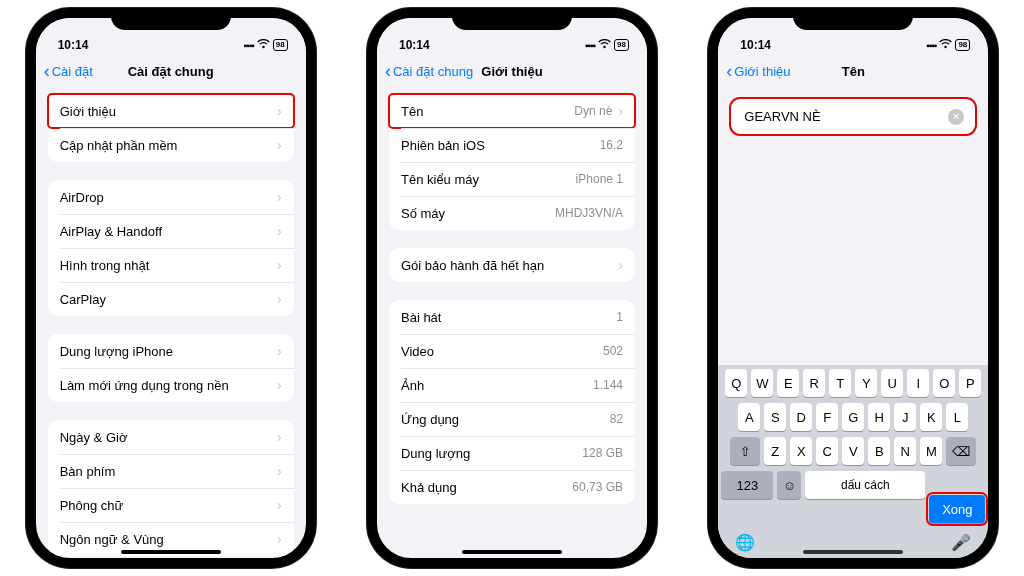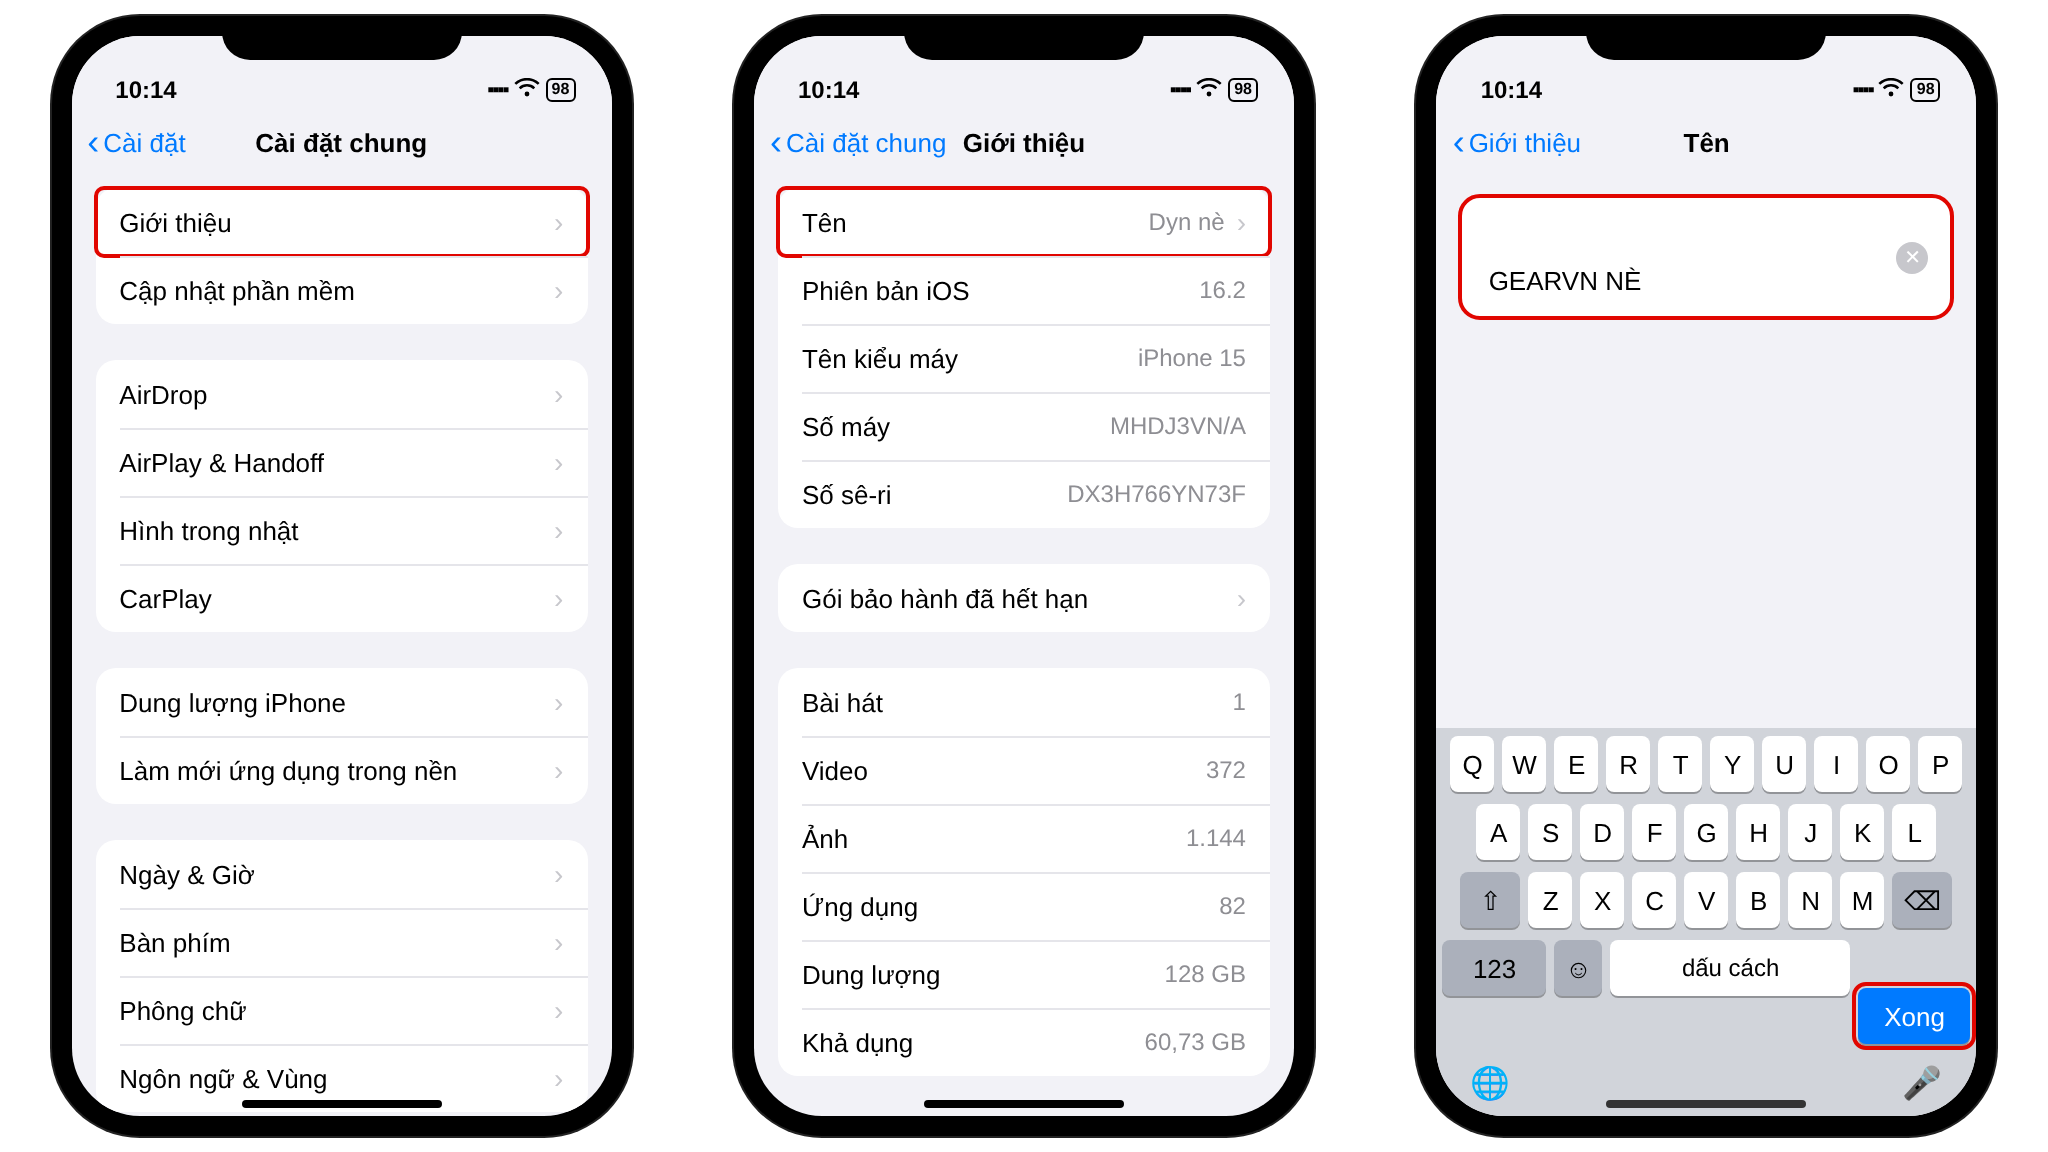--- a/index.html
+++ b/index.html
@@ -160,21 +160,20 @@
     display: flex;
     align-items: center;
     justify-content: space-between;
   }
   .edit-group input {
     border: none;
     outline: none;
     font-size: 13px;
     flex: 1;
     background: transparent;
-    margin-top: 24px;
   }
   .clear {
     width: 16px;
     height: 16px;
     border-radius: 50%;
     background: #c7c7cc;
     color: #fff;
     font-size: 10px;
     display: flex;
     align-items: center;
@@ -360,55 +359,49 @@
           </div>
           <div class="row">
             <span>Phiên bản iOS</span>
             <span class="right">
               <span class="val">16.2</span>
             </span>
           </div>
           <div class="row">
             <span>Tên kiểu máy</span>
             <span class="right">
-              <span class="val">iPhone 15</span>
+              <span class="val">iPhone 1</span>
             </span>
           </div>
           <div class="row">
             <span>Số máy</span>
             <span class="right">
               <span class="val">MHDJ3VN/A</span>
             </span>
           </div>
-          <div class="row">
-            <span>Số sê-ri</span>
-            <span class="right">
-              <span class="val">DX3H766YN73F</span>
-            </span>
-          </div>
         </div>
         <div class="group">
           <div class="row">
             <span>Gói bảo hành đã hết hạn</span>
             <span class="right">
               <span class="chev">›</span>
             </span>
           </div>
         </div>
         <div class="group">
           <div class="row">
             <span>Bài hát</span>
             <span class="right">
               <span class="val">1</span>
             </span>
           </div>
           <div class="row">
             <span>Video</span>
             <span class="right">
-              <span class="val">372</span>
+              <span class="val">502</span>
             </span>
           </div>
           <div class="row">
             <span>Ảnh</span>
             <span class="right">
               <span class="val">1.144</span>
             </span>
           </div>
           <div class="row">
             <span>Ứng dụng</span>

